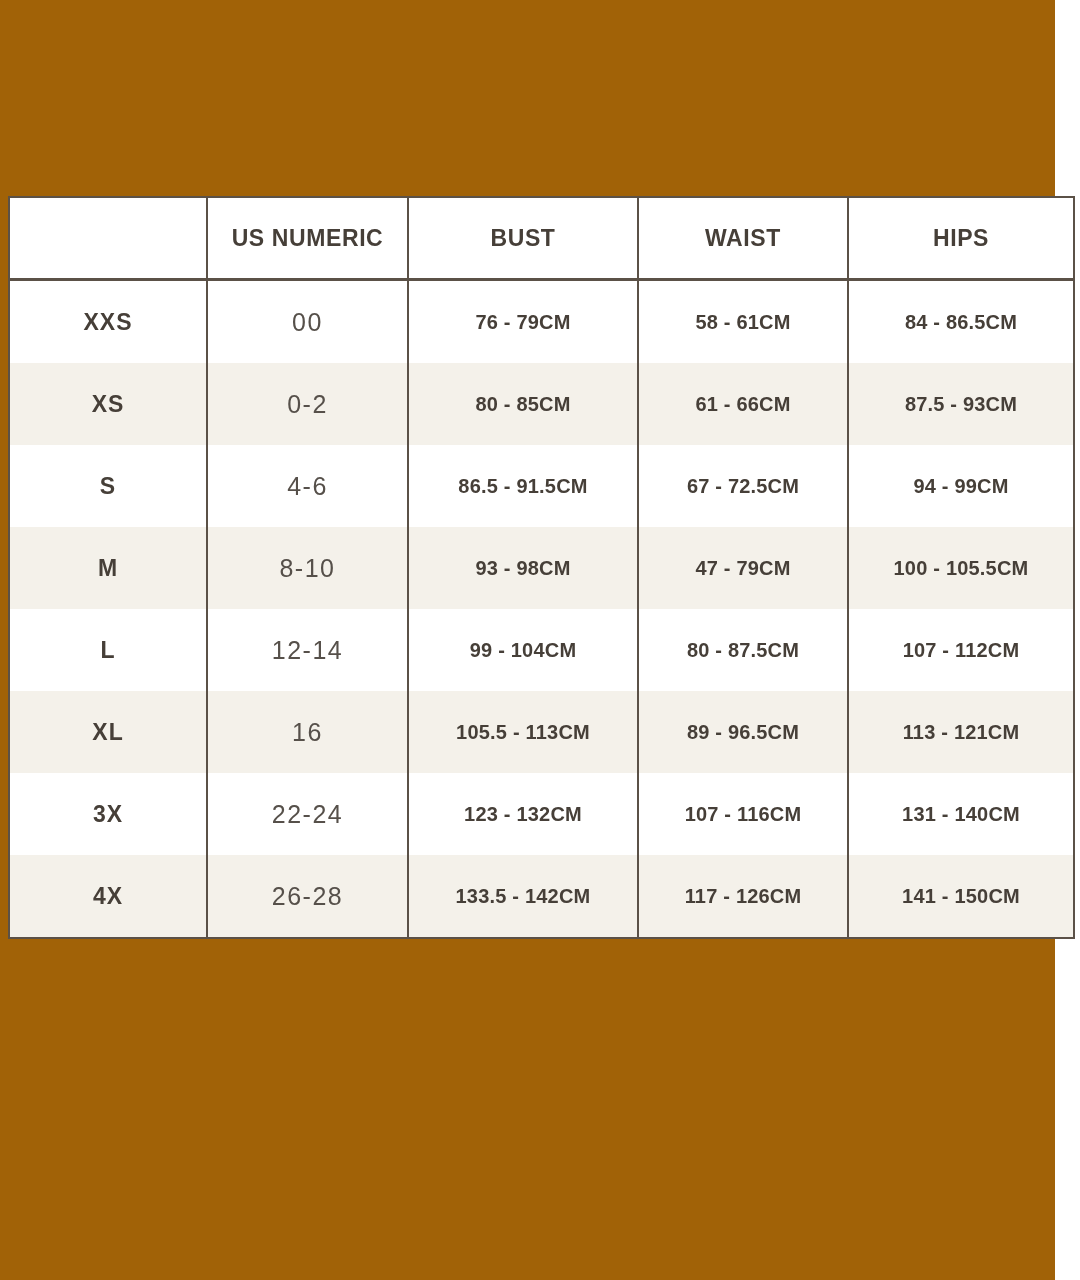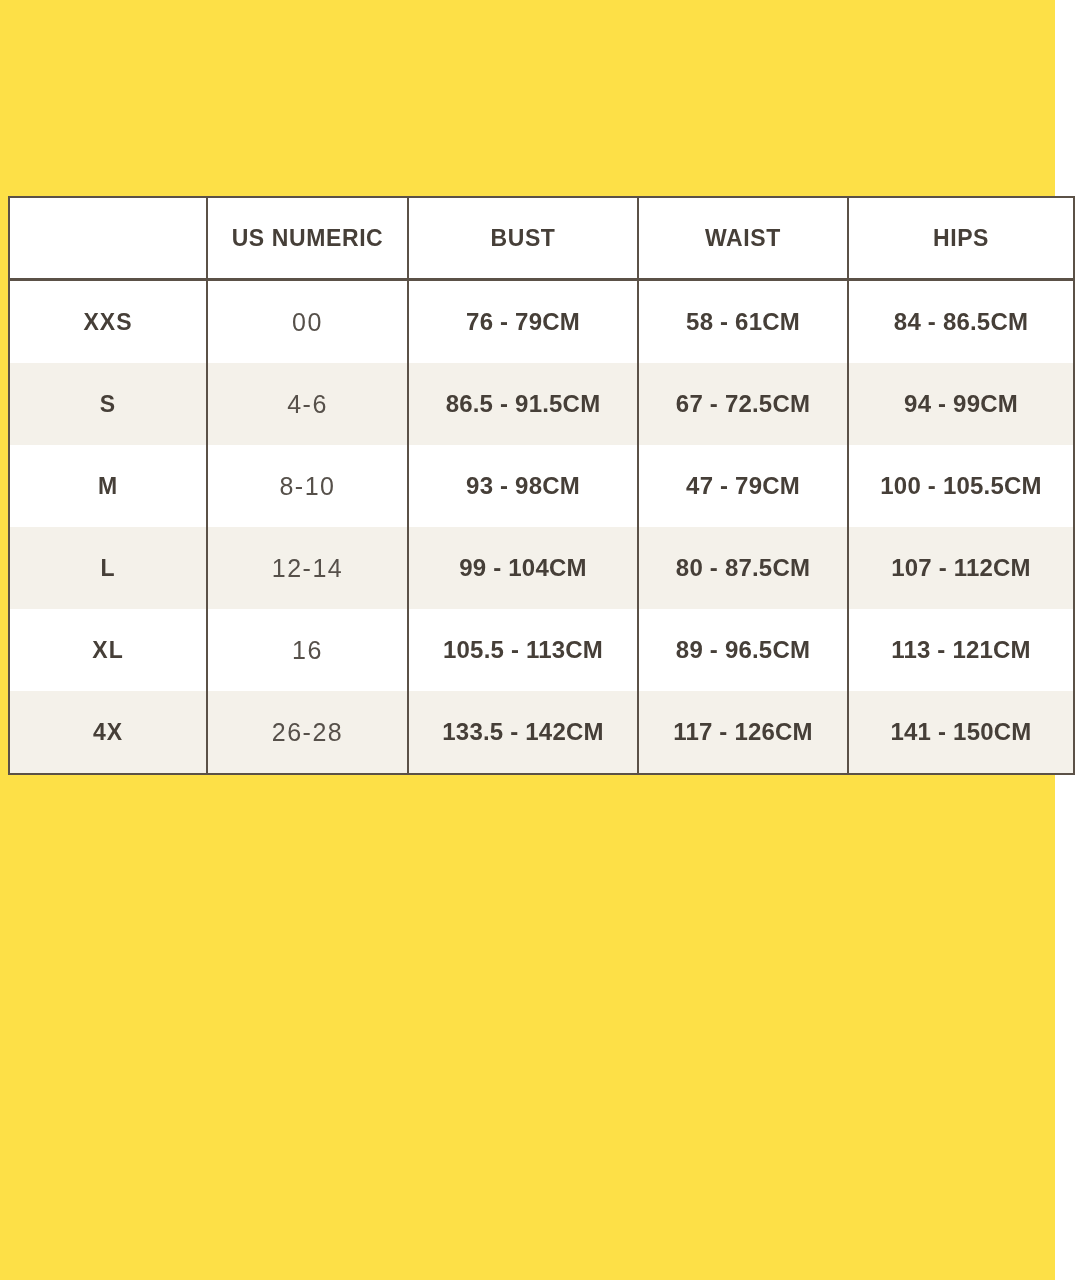--- a/index.html
+++ b/index.html
@@ -11,21 +11,21 @@
     width: 1080px;
     height: 1280px;
     font-family: "Liberation Sans", sans-serif;
     -webkit-font-smoothing: antialiased;
   }
 
   #size-chart-page {
     position: relative;
     width: 1055px;
     height: 1280px;
-    background: #fde047;
+    background: #a16207;
   }
 
   
   .chart-wrap {
     position: absolute;
     left: 8px;
     top: 196px;
     width: 1065px;
   }
 
@@ -82,21 +82,21 @@
   }
   
   td.numeric-cell {
     font-size: 25px;
     font-weight: 400;
     letter-spacing: 1.5px;
     color: #56504a;
   }
   
   td.measure-cell {
-    font-size: 24px;
+    font-size: 20px;
     font-weight: bold;
     letter-spacing: 0.2px;
     white-space: nowrap;
   }
 </style>
 </head>
 <body>
 
 <div id="size-chart-page">
   <div class="chart-wrap">
@@ -119,20 +119,27 @@
       </thead>
       <tbody id="table-body">
           <tr>
             <td class="size-cell">XXS</td>
             <td class="numeric-cell">00</td>
             <td class="measure-cell">76 - 79CM</td>
             <td class="measure-cell">58 - 61CM</td>
             <td class="measure-cell">84 - 86.5CM</td>
           </tr>
           <tr>
+            <td class="size-cell">XS</td>
+            <td class="numeric-cell">0-2</td>
+            <td class="measure-cell">80 - 85CM</td>
+            <td class="measure-cell">61 - 66CM</td>
+            <td class="measure-cell">87.5 - 93CM</td>
+          </tr>
+          <tr>
             <td class="size-cell">S</td>
             <td class="numeric-cell">4-6</td>
             <td class="measure-cell">86.5 - 91.5CM</td>
             <td class="measure-cell">67 - 72.5CM</td>
             <td class="measure-cell">94 - 99CM</td>
           </tr>
           <tr>
             <td class="size-cell">M</td>
             <td class="numeric-cell">8-10</td>
             <td class="measure-cell">93 - 98CM</td>
@@ -147,20 +154,27 @@
             <td class="measure-cell">107 - 112CM</td>
           </tr>
           <tr>
             <td class="size-cell">XL</td>
             <td class="numeric-cell">16</td>
             <td class="measure-cell">105.5 - 113CM</td>
             <td class="measure-cell">89 - 96.5CM</td>
             <td class="measure-cell">113 - 121CM</td>
           </tr>
           <tr>
+            <td class="size-cell">3X</td>
+            <td class="numeric-cell">22-24</td>
+            <td class="measure-cell">123 - 132CM</td>
+            <td class="measure-cell">107 - 116CM</td>
+            <td class="measure-cell">131 - 140CM</td>
+          </tr>
+          <tr>
             <td class="size-cell">4X</td>
             <td class="numeric-cell">26-28</td>
             <td class="measure-cell">133.5 - 142CM</td>
             <td class="measure-cell">117 - 126CM</td>
             <td class="measure-cell">141 - 150CM</td>
           </tr>
         </tbody>
     </table>
   </div>
 </div>

